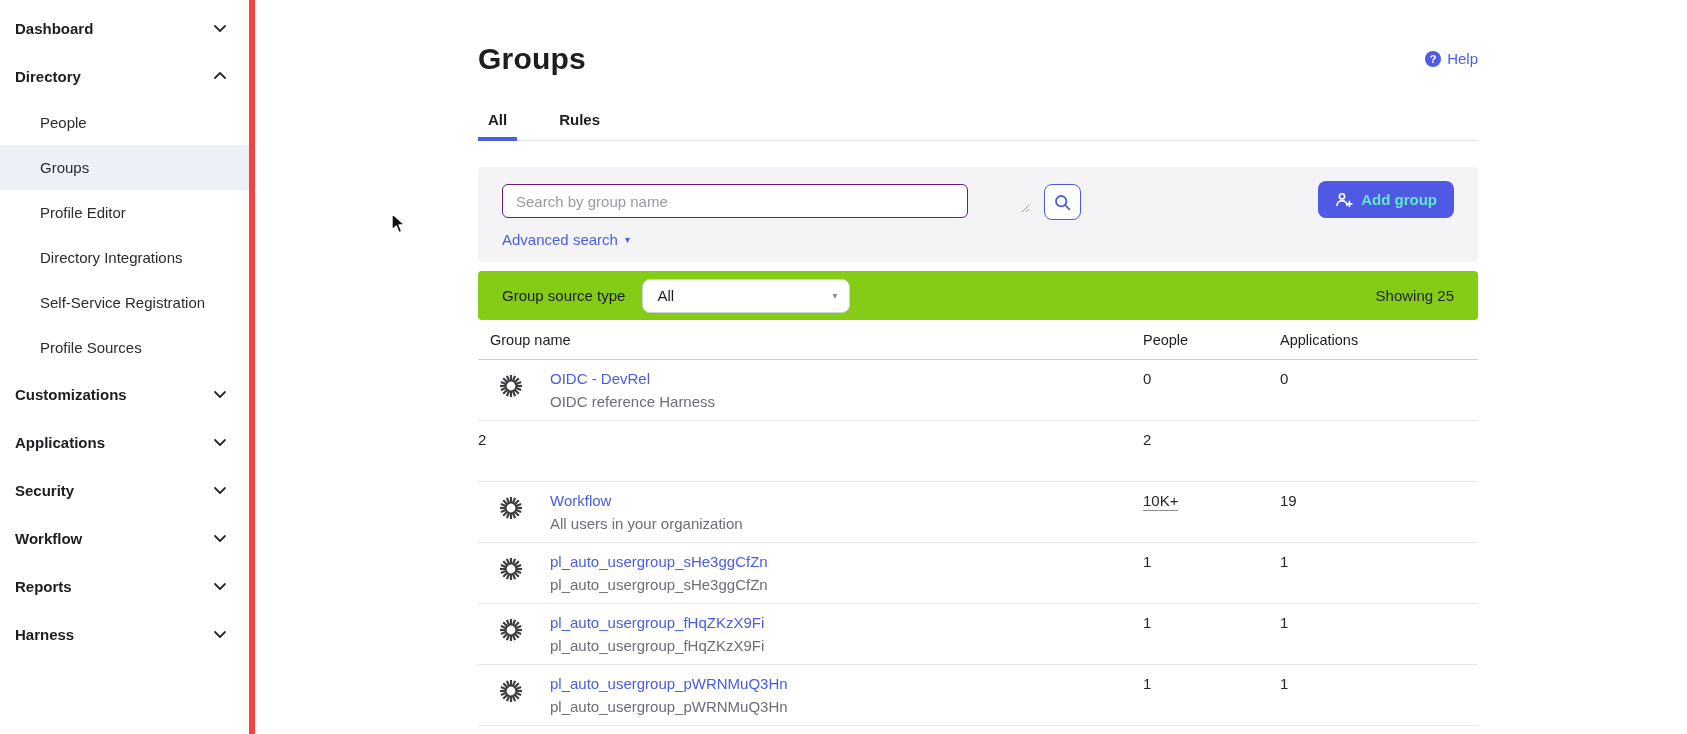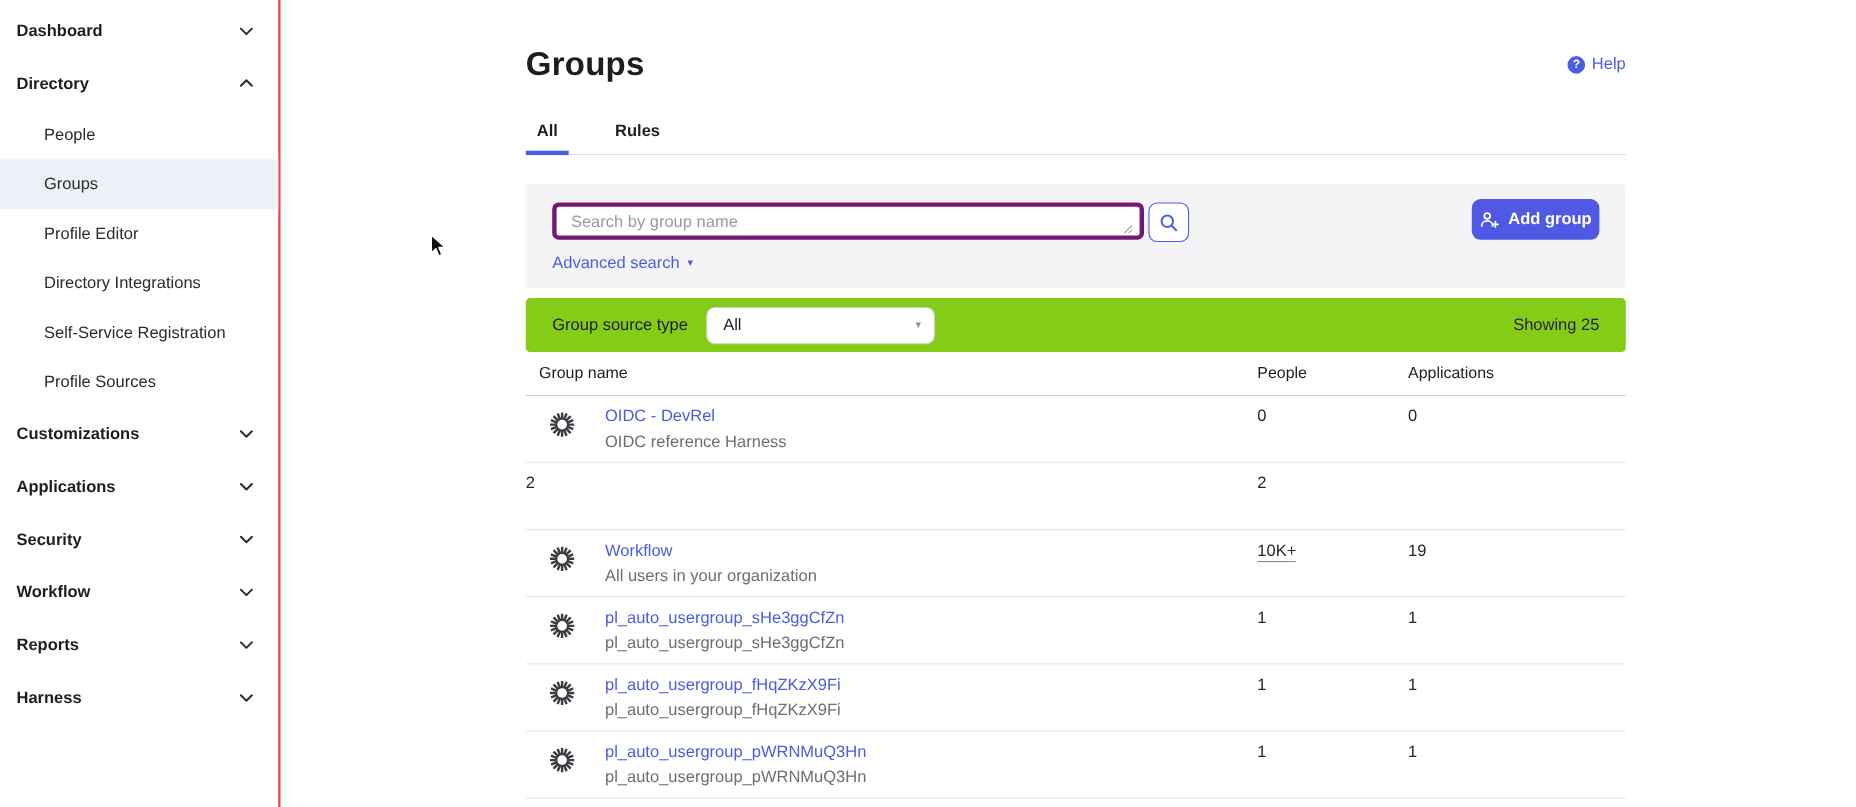--- a/index.html
+++ b/index.html
@@ -1,21 +1,21 @@
 <!DOCTYPE html>
 <html><head>
 <meta charset="utf-8">
 <style>
   * { margin:0; padding:0; box-sizing:border-box; }
   html,body { width:1687px; height:734px; background:#fff; overflow:hidden;
               font-family:"Liberation Sans","DejaVu Sans",sans-serif; color:#1d1d21; }
   .app { display:flex; width:1687px; height:734px; position:relative; }
 
   
-  .sidebar { width:255px; min-width:255px; height:734px; border-right:2px solid #ef4444; padding-top:4px; background:#fff; }
+  .sidebar { width:255px; min-width:255px; height:734px; border-right:6px solid #ef4444; padding-top:4px; background:#fff; }
   .nav-item { display:flex; align-items:center; justify-content:space-between; cursor:pointer; }
   .nav-top { height:48px; padding:0 22px 0 15px; font-weight:700; font-size:15px; }
   .nav-sub { height:45px; padding:0 22px 0 40px; font-size:15px; font-weight:400; color:#2b2b30; }
   .nav-selected { background:#eef0f8; }
   .chev { width:14px; height:14px; flex:0 0 auto; }
 
   
   .main { flex:1; position:relative; padding:0 209px 0 223px; }
   .page-title { margin-top:42px; font-size:30px; font-weight:700; letter-spacing:.2px; }
   .help { position:absolute; top:50px; right:209px; display:flex; align-items:center; gap:6px;
@@ -23,32 +23,32 @@
   .help-q { width:16px; height:16px; border-radius:50%; background:#4c5de4; color:#fff; font-size:11px;
             font-weight:700; display:flex; align-items:center; justify-content:center; }
 
   .tabs { margin-top:35px; display:flex; gap:32px; border-bottom:1px solid #e2e2e5; }
   .tab { font-size:15px; font-weight:700; padding:0 10px 12px 10px; position:relative; cursor:pointer; }
   .tab-active::after { content:""; position:absolute; left:0; right:0; bottom:-1px; height:4px; background:#4c5de4; }
 
   .search-panel { margin-top:26px; height:95px; background:#f4f4f6; border-radius:4px; padding:17px 24px; position:relative; }
   .search-row { display:flex; align-items:flex-start; gap:9px; }
   .search-input-wrap { position:relative; width:533px; }
-  .search-input { width:538px; height:34px; border:4px solid #701a75; border-radius:6px; background:#fff;
+  .search-input { width:466px; height:34px; border:1px solid #701a75; border-radius:6px; background:#fff;
                   font-size:15px; padding:0 26px 0 13px; color:#1d1d21; outline:none;
                   font-family:"Liberation Sans","DejaVu Sans",sans-serif; }
   .search-input::placeholder { color:#989aa2; }
   .resize-handle { position:absolute; right:5px; bottom:5px; }
   .search-btn { width:37px; height:36px; background:#fff; border:1.5px solid #4c5de4; border-radius:8px;
                 display:flex; align-items:center; justify-content:center; cursor:pointer; }
   .adv-search { margin-top:11px; display:inline-flex; align-items:center; gap:7px; color:#4c5de4;
                 font-size:15px; cursor:pointer; }
   .caret-down { font-size:10px; line-height:10px; }
-  .add-group-btn { position:absolute; top:14px; right:24px; height:37px; padding:0 7px;
-                   background:#5059e4; color:#ffffff; border:none; border-radius:8px; font-size:15px; font-weight:700;
+  .add-group-btn { position:absolute; top:14px; right:24px; height:37px; padding:0 17px;
+                   background:#5059e4; color:#5eead4; border:none; border-radius:8px; font-size:15px; font-weight:700;
                    display:flex; align-items:center; gap:8px; cursor:pointer;
                    font-family:"Liberation Sans","DejaVu Sans",sans-serif; }
 
   .filter-band { margin-top:9px; height:49px; background:#84cc16; border-radius:4px;
                  display:flex; align-items:center; padding:0 24px; }
   .filter-label { font-size:15px; color:#1d1d21; }
   .select { margin-left:17px; width:208px; height:34px; background:#fff; border:1px solid #cfcfd5; border-radius:8px;
             display:flex; align-items:center; justify-content:space-between; padding:0 12px 0 14px;
             font-size:15px; cursor:pointer; }
   .select-caret { color:#8f8f96; font-size:10px; }

